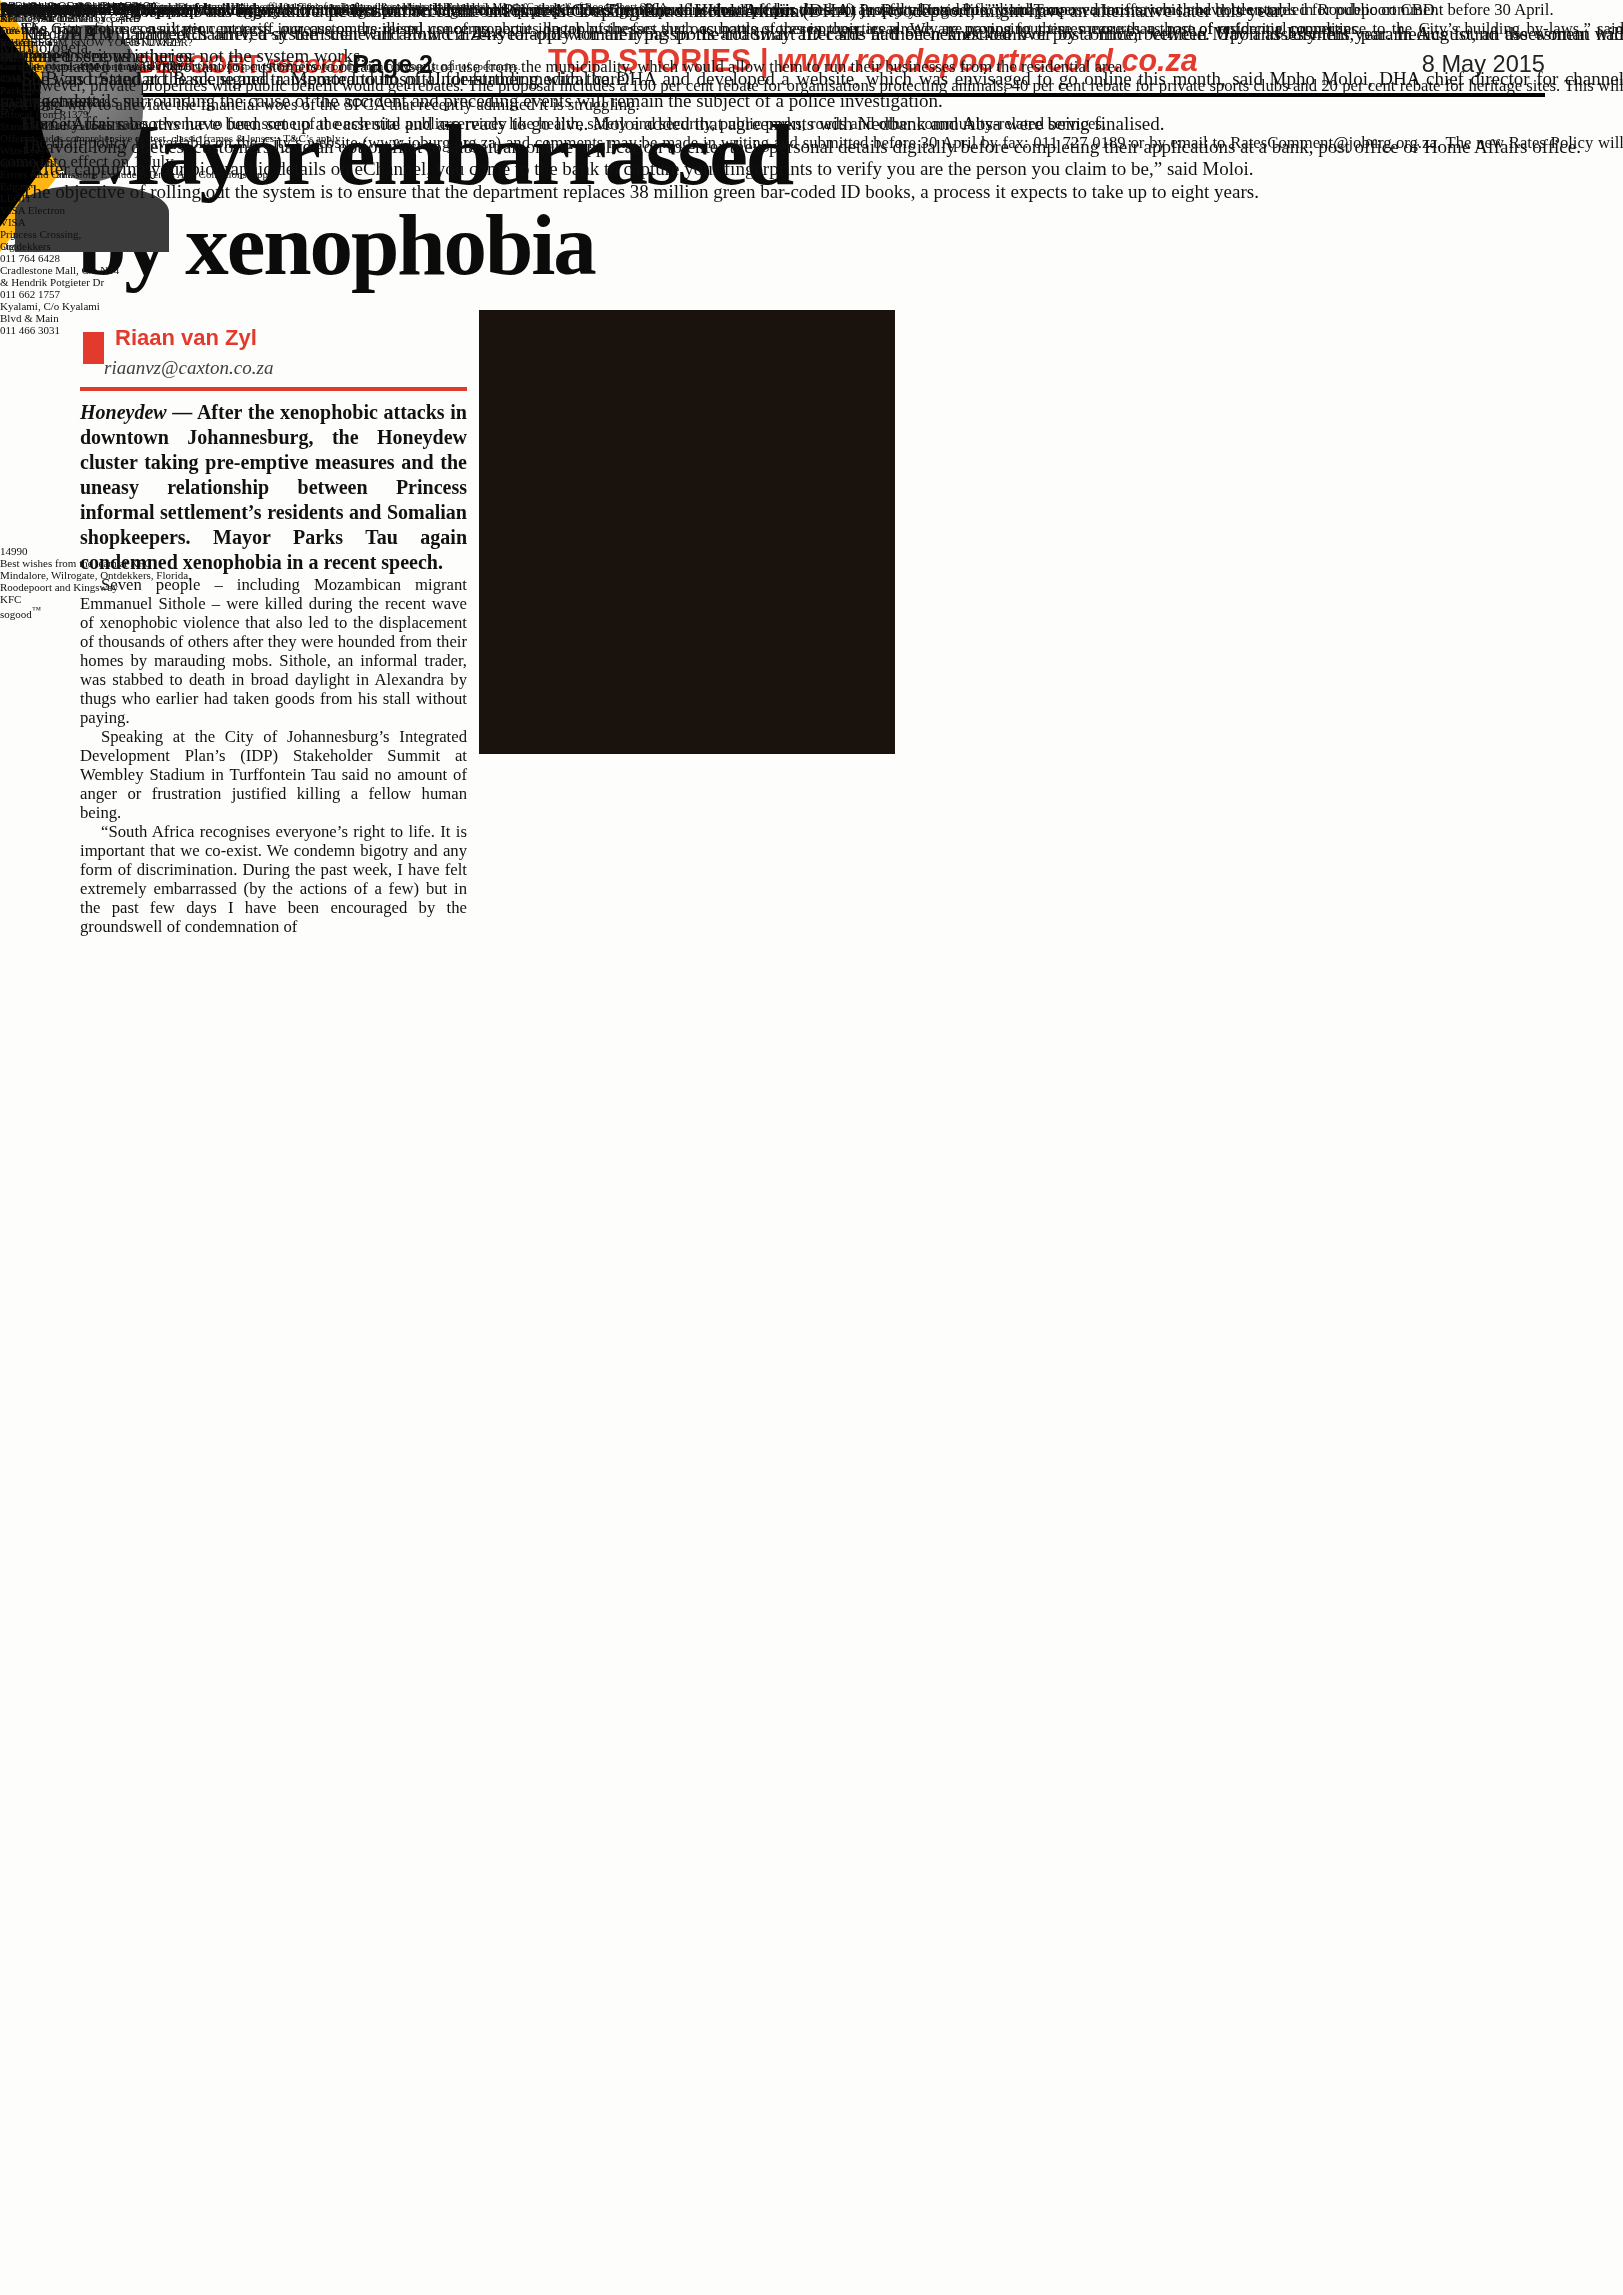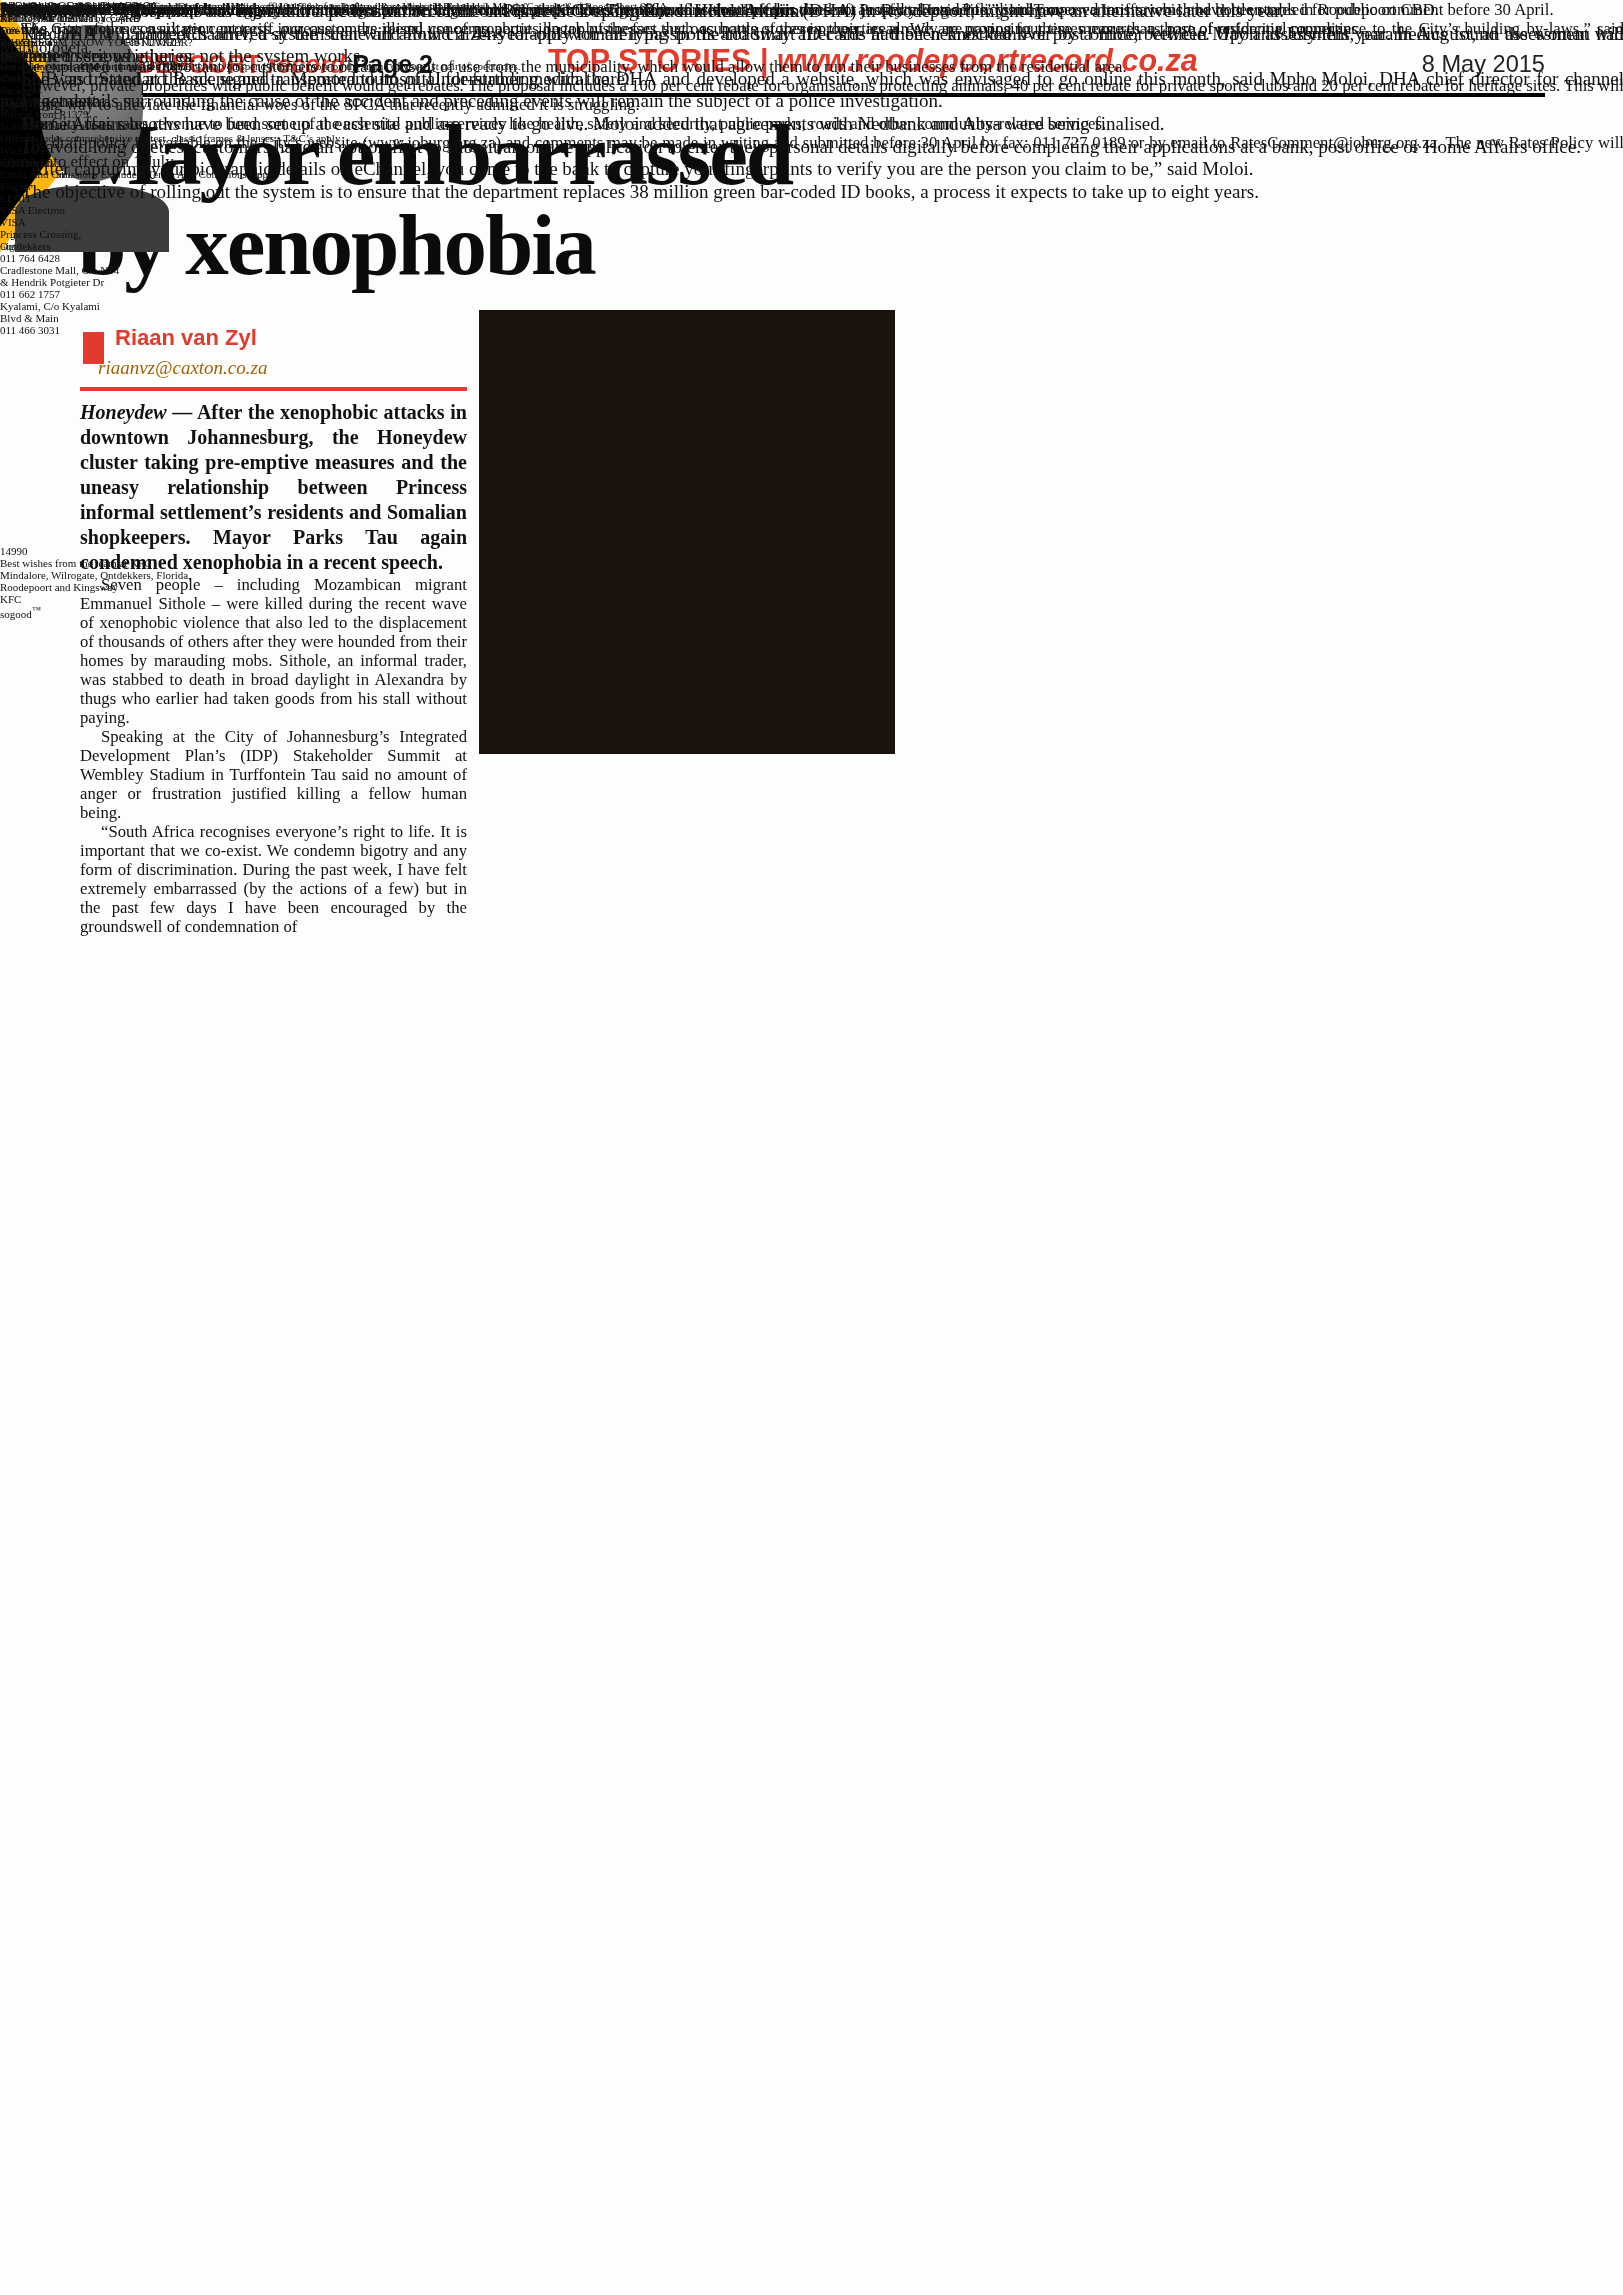--- a/index.html
+++ b/index.html
@@ -20,21 +20,21 @@
   .mast-center .it{font-style:italic;}
   .mast-right{right:79px;top:51px;font-size:23.6px;font-weight:500;color:#222;}
   .mast-rule{left:80px;top:93px;width:1465px;height:3.5px;background:#000;}
 
   
   .h-mayor{left:78px;top:110px;font-weight:700;font-size:87px;line-height:1.03;
            letter-spacing:-2.1px;color:#0b0b0b;}
   .h-mayor span{display:block;}
   .by-sq{left:83px;top:332px;width:21px;height:32px;background:#e23b2e;}
   .by-name{left:115px;top:325px;font-size:22px;font-weight:700;color:#e23b2e;}
-  .by-mail{left:98px;top:357px;font-size:19px;font-style:italic;color:#a16207;}
+  .by-mail{left:104px;top:357px;font-size:19px;font-style:italic;color:#404040;}
   .red-rule{left:80px;top:387px;width:387px;height:4.2px;background:#e23b2e;}
   .body-sm{font-size:16.7px;line-height:19px;}
   .body-lg{font-size:19px;line-height:22.6px;}
   .lead-bold{font-weight:700;font-size:20px;line-height:25px;}
   .loc{font-weight:700;font-style:italic;}
   .col-mayor{left:80px;top:400px;width:387px;}
   .photo{overflow:hidden;}
   .tau{left:479px;top:310px;width:416px;height:444px;background:#1a130d;}
   .tau-bg{position:absolute;inset:0;background:
      radial-gradient(circle at 78% 22%,rgba(214,168,96,.45),transparent 38%),

